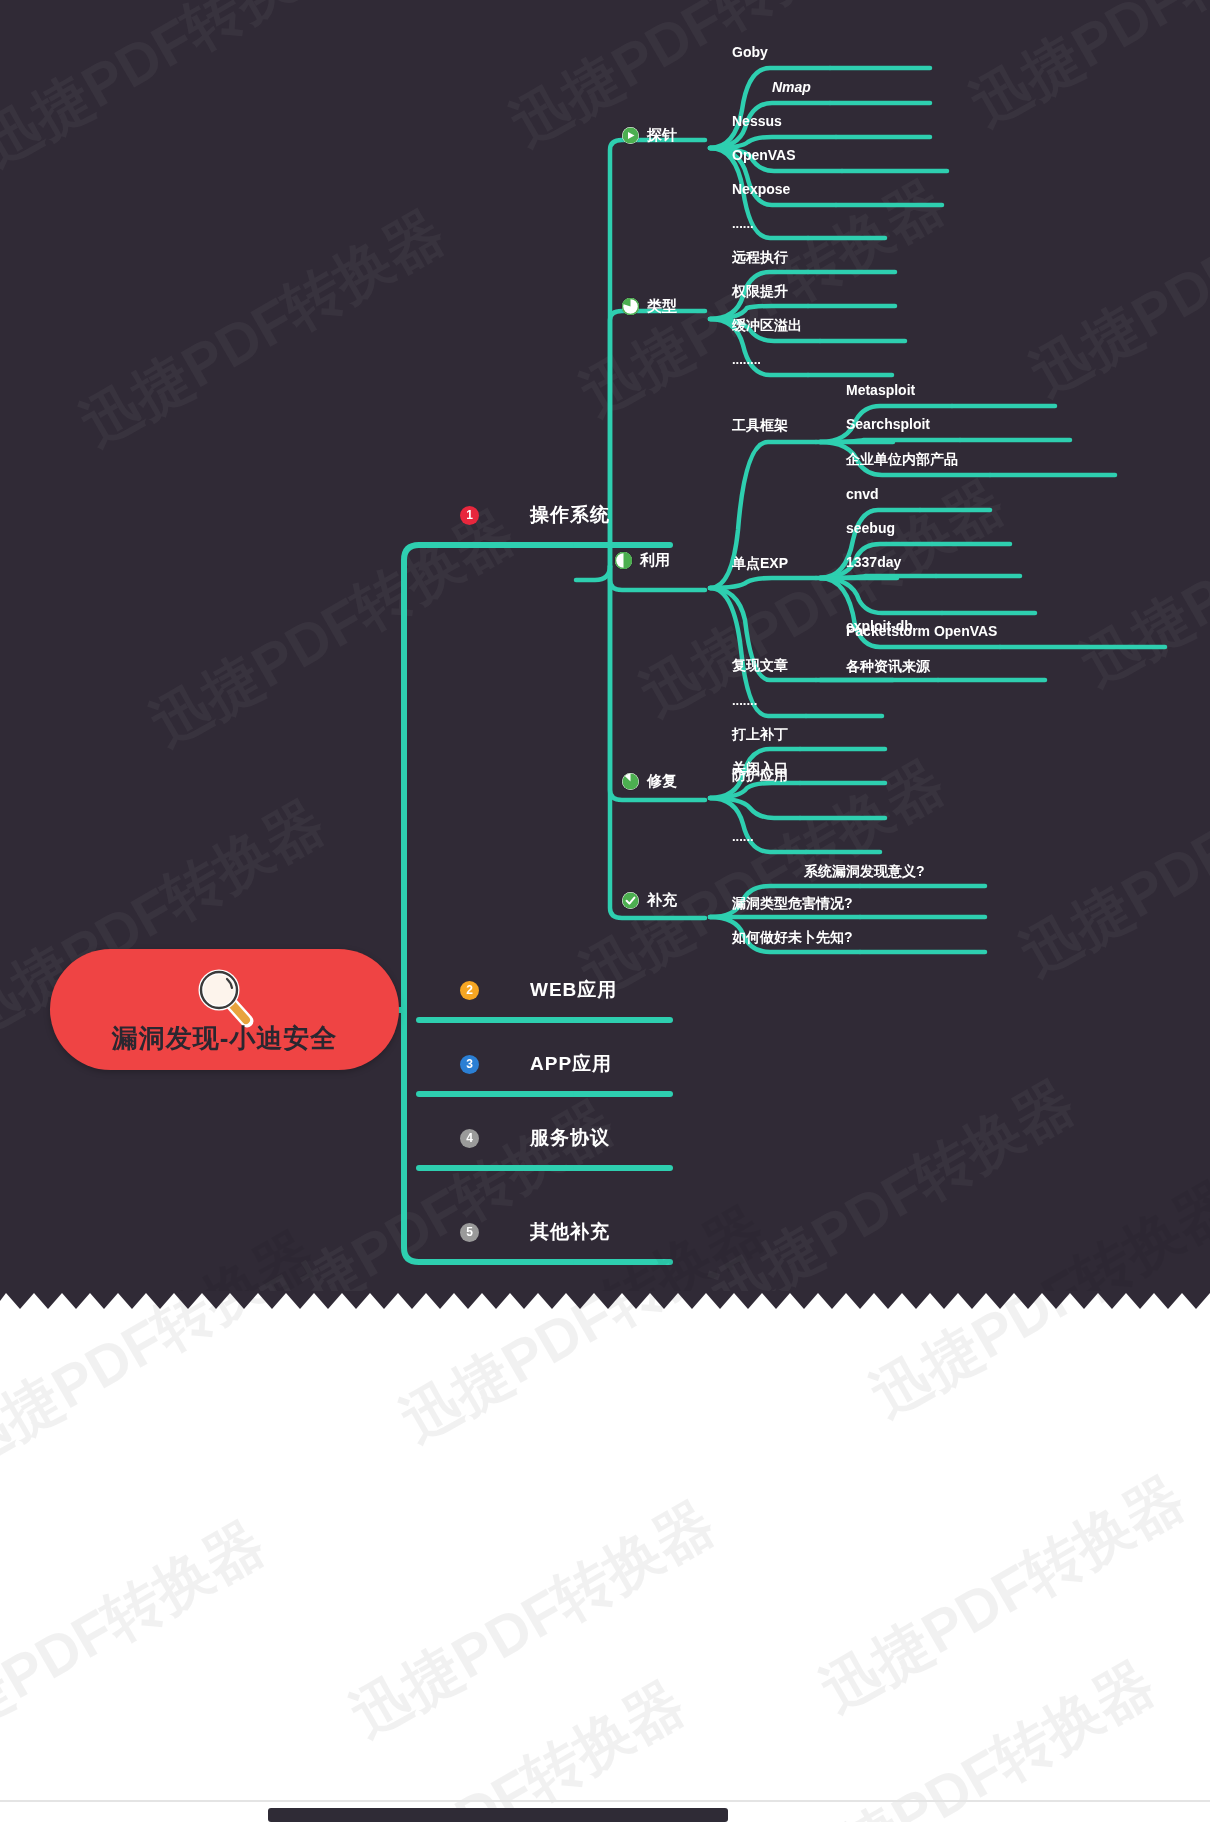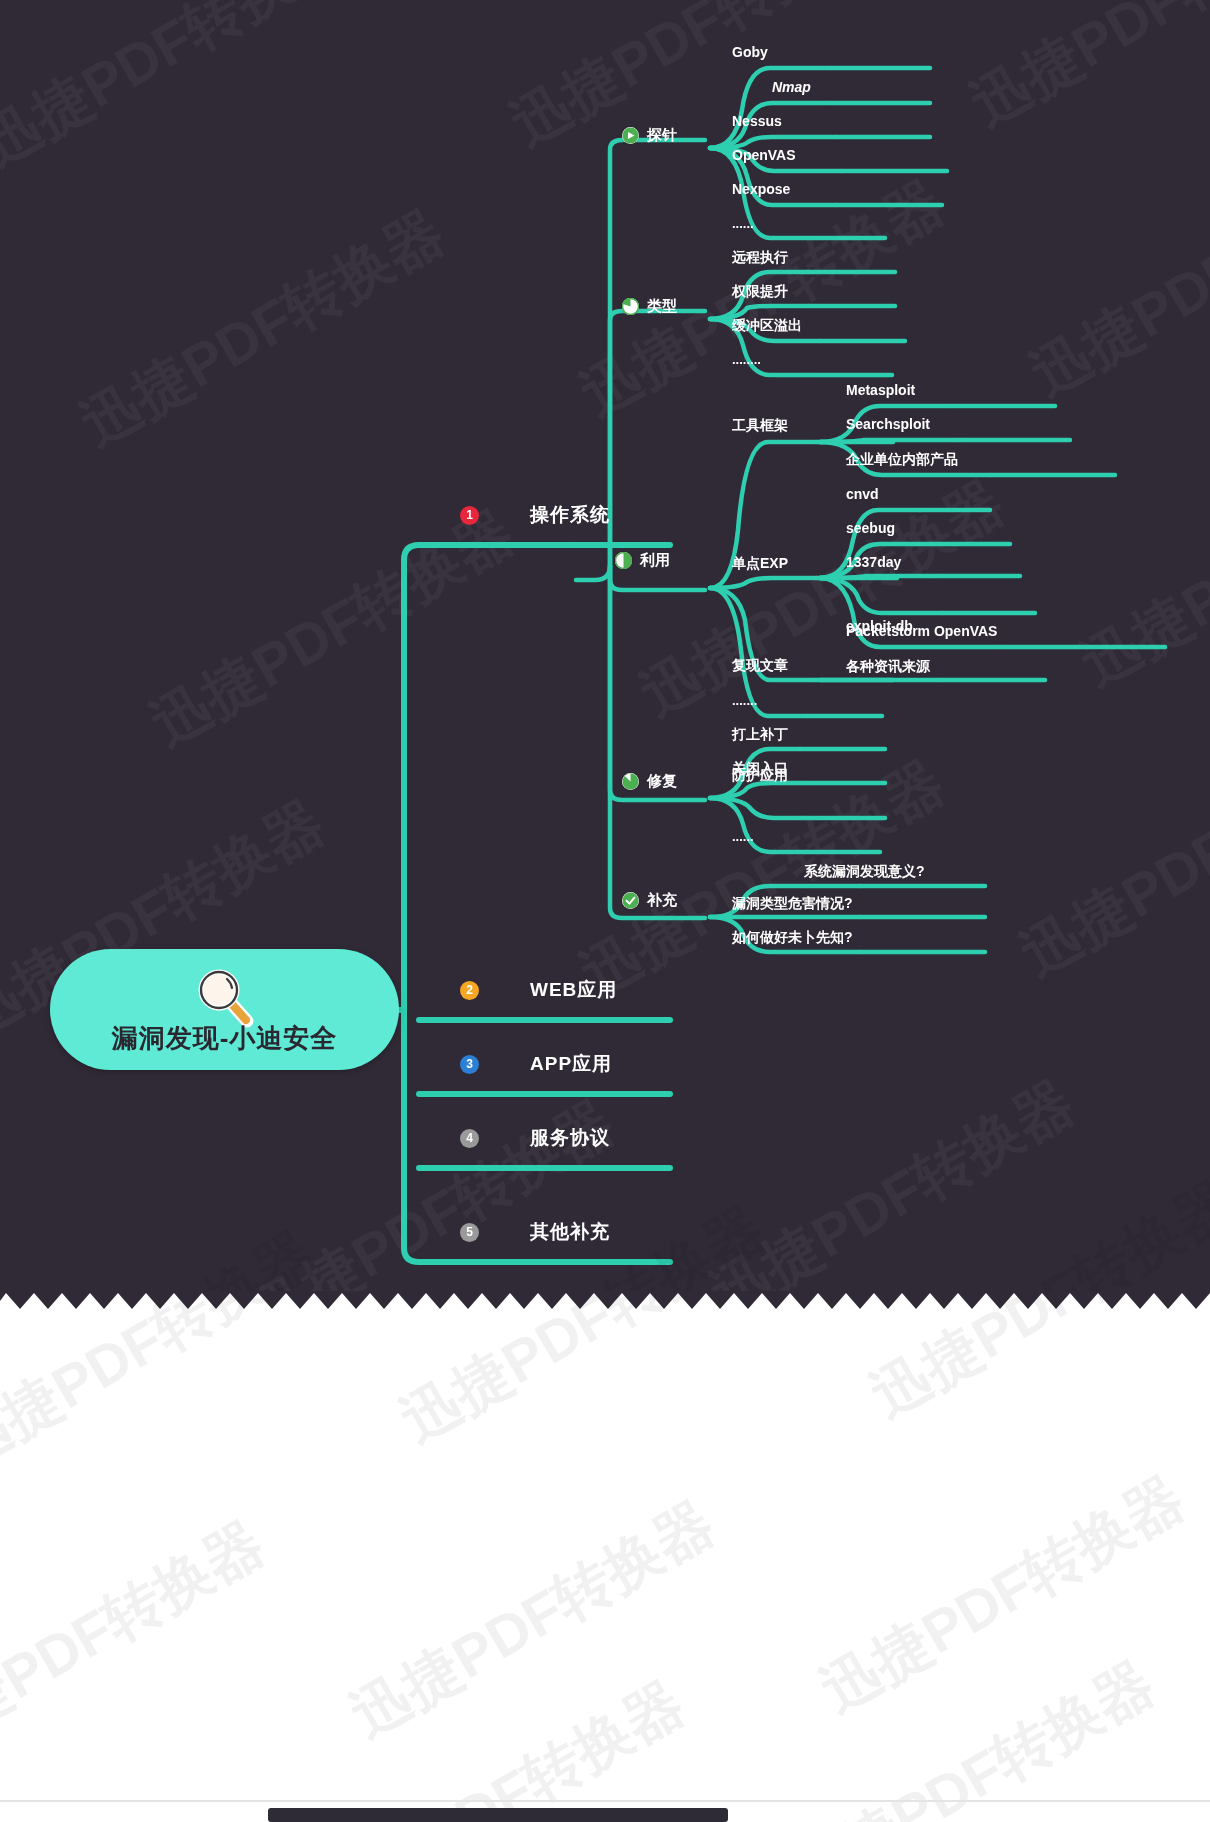--- a/index.html
+++ b/index.html
@@ -29,21 +29,21 @@
     pointer-events:none;
     user-select:none;
   }
   .wm-dark{color:rgba(255,255,255,0.045);}
   .wm-light{color:rgba(0,0,0,0.055);}
 
   
   .central{
     position:absolute;
     left:50px;top:949px;width:349px;height:121px;
-    background:#5eead4;
+    background:#ef4444;
     border-radius:61px;
     box-shadow:0 2px 6px rgba(0,0,0,0.25);
     z-index:5;
   }
   .central .glass{
     position:absolute;left:50%;top:17px;transform:translateX(-50%);
     width:62px;height:62px;
   }
   .central .title{
     position:absolute;left:0;right:0;bottom:14px;

